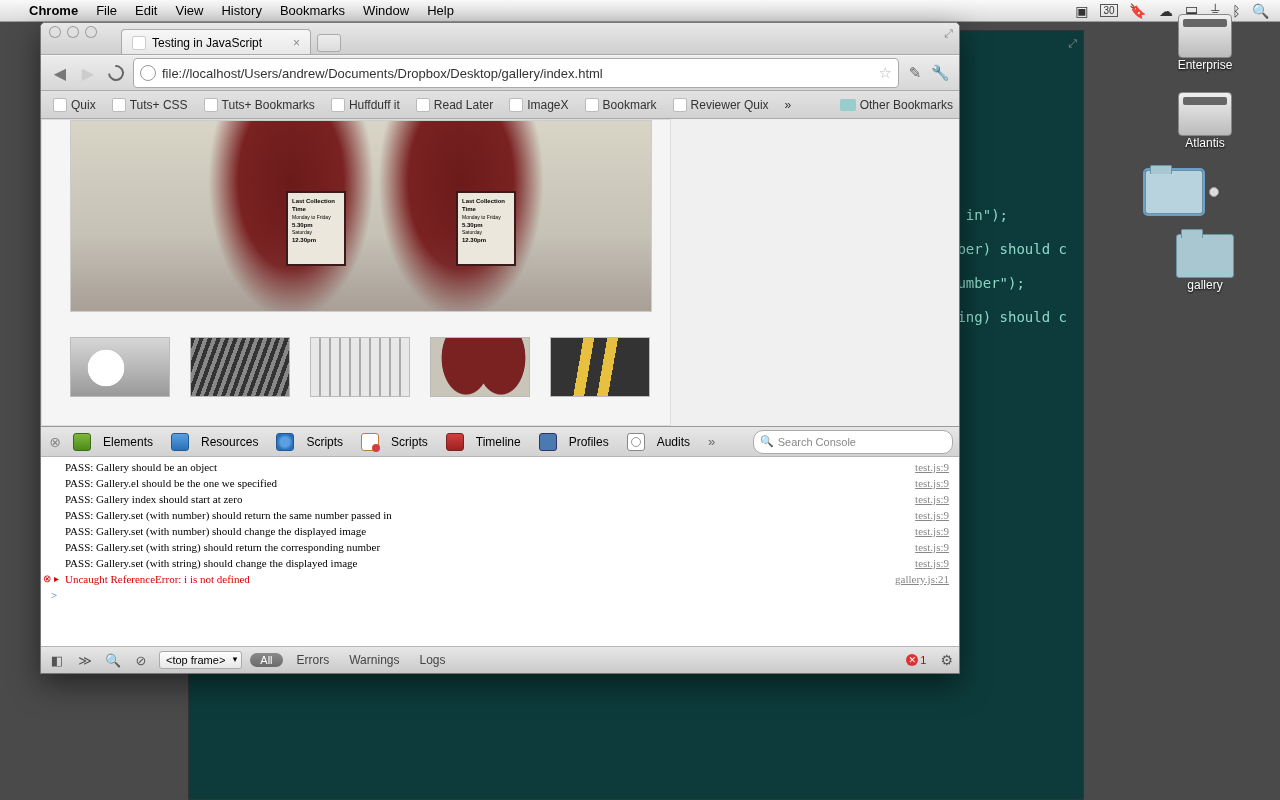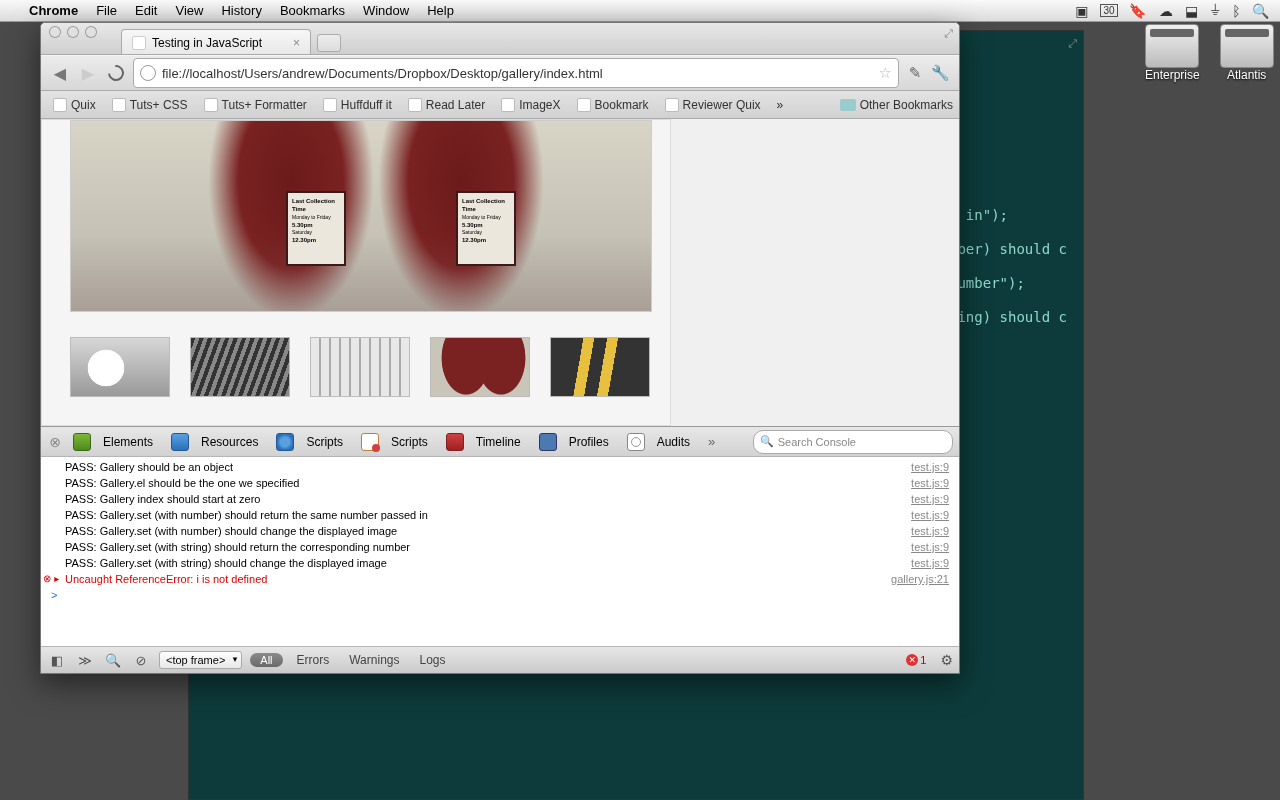--- a/index.html
+++ b/index.html
@@ -19,21 +19,21 @@
   padding:0 10px;
   font-size:13px;
 }
 .menubar .apple{font-size:14px;margin-right:10px;}
 .menubar .appname{font-weight:bold;}
 .menubar .menu-item{margin:0 9px;}
 .menubar-right{margin-left:auto; display:flex; gap:12px; align-items:center;font-size:13px;color:#333}
 .menubar-right .mi{font-size:14px}
 
 
-.desktop-icons{position:absolute; right:15px; top:24px; width:120px; display:flex;flex-direction:row;gap:20px}
+.desktop-icons{position:absolute; right:15px; top:14px; width:120px; display:flex;flex-direction:column;gap:20px}
 .desk-item{display:flex;flex-direction:column;align-items:center;color:#fff;font-size:12px;text-shadow:0 1px 2px #000}
 .hdd{width:54px;height:44px;background:linear-gradient(#f0f0f0,#bbb);border:1px solid #888;border-radius:4px;position:relative}
 .hdd::after{content:"";position:absolute;left:4px;right:4px;top:4px;height:8px;background:#666;border-radius:2px}
 .folder{width:58px;height:44px;background:#a8c7d1;border-radius:3px;border:1px solid #6b95a5;position:relative}
 .folder::before{content:"";position:absolute;top:-6px;left:4px;width:20px;height:8px;background:#a8c7d1;border-radius:2px 2px 0 0;border:1px solid #6b95a5;border-bottom:none}
 .desk-item.sel .folder{outline:2px solid #6ca0c8;background:#b8d3dd}
 .dot{width:10px;height:10px;border-radius:50%;background:#ddd;border:1px solid #999;margin-left:6px}
 
 
 .chrome{
@@ -139,21 +139,21 @@
 .ic-tim{background:linear-gradient(#d04040,#a02020);border:1px solid #802020;border-radius:50%}
 .ic-pro{background:#4a7ab0;border:1px solid #336;position:relative}
 .ic-aud{background:#fff;border:1px solid #888;border-radius:50%;position:relative}
 .ic-aud::before{content:"";position:absolute;inset:3px;border:1px solid #999;border-radius:50%}
 .dt-search{margin-left:auto;width:200px;height:24px;border:1px solid #aaa;border-radius:10px;background:#fff;display:flex;align-items:center;padding:0 6px;font-size:11px;color:#888;gap:4px}
 .dt-search::before{content:"🔍";font-size:11px}
 .dt-more{color:#666;margin:0 8px;font-size:13px}
 
 .console{
   flex:1;background:#fff;overflow:auto;
-  font-family:Liberation Sans, sans-serif;font-size:11px;line-height:16px;
+  font-family:Liberation Serif, serif;font-size:11px;line-height:16px;
   padding:2px 0;
 }
 .cline{display:flex;padding:0 10px 0 24px}
 .cline .msg{flex:1}
 .cline .src{color:#888;text-decoration:underline}
 .cline.err{color:#d00}
 .cline.err::before{content:"⊗ ▸";position:absolute;margin-left:-22px;font-size:10px;color:#d00}
 .prompt{color:#2a6fc9;padding-left:10px}
 
 .dt-bottom{
@@ -284,21 +284,21 @@
     <div class="bm">
         <span class="bi"></span>
         <span>Quix</span>
       </div>
     <div class="bm">
         <span class="bi"></span>
         <span>Tuts+ CSS</span>
       </div>
     <div class="bm">
         <span class="bi"></span>
-        <span>Tuts+ Formatter</span>
+        <span>Tuts+ Bookmarks</span>
       </div>
     <div class="bm">
         <span class="bi"></span>
         <span>Huffduff it</span>
       </div>
     <div class="bm">
         <span class="bi"></span>
         <span>Read Later</span>
       </div>
     <div class="bm">

